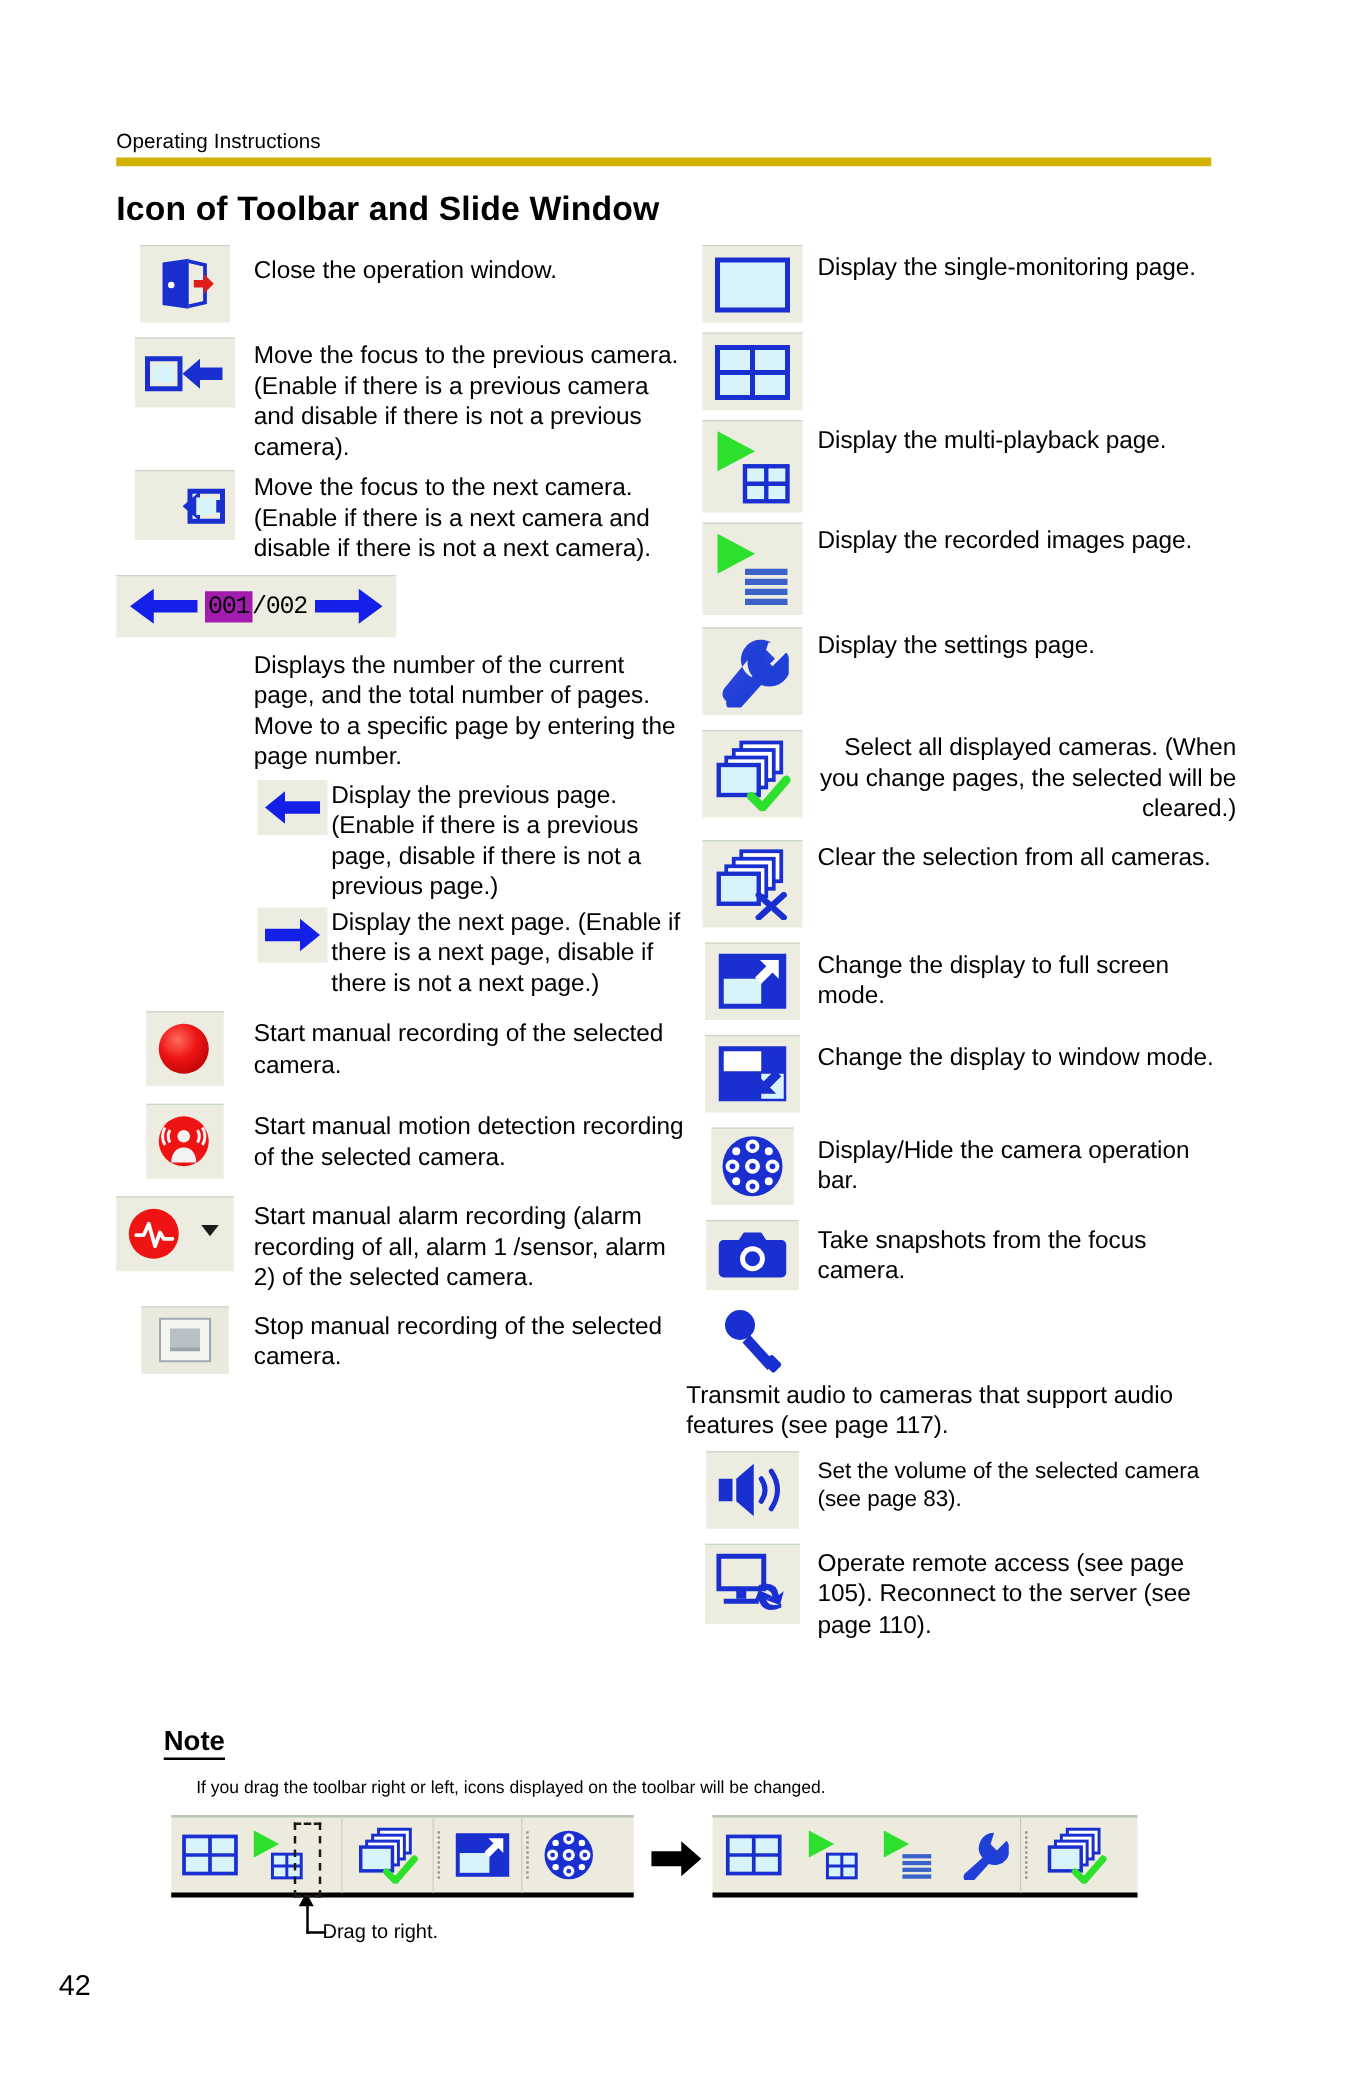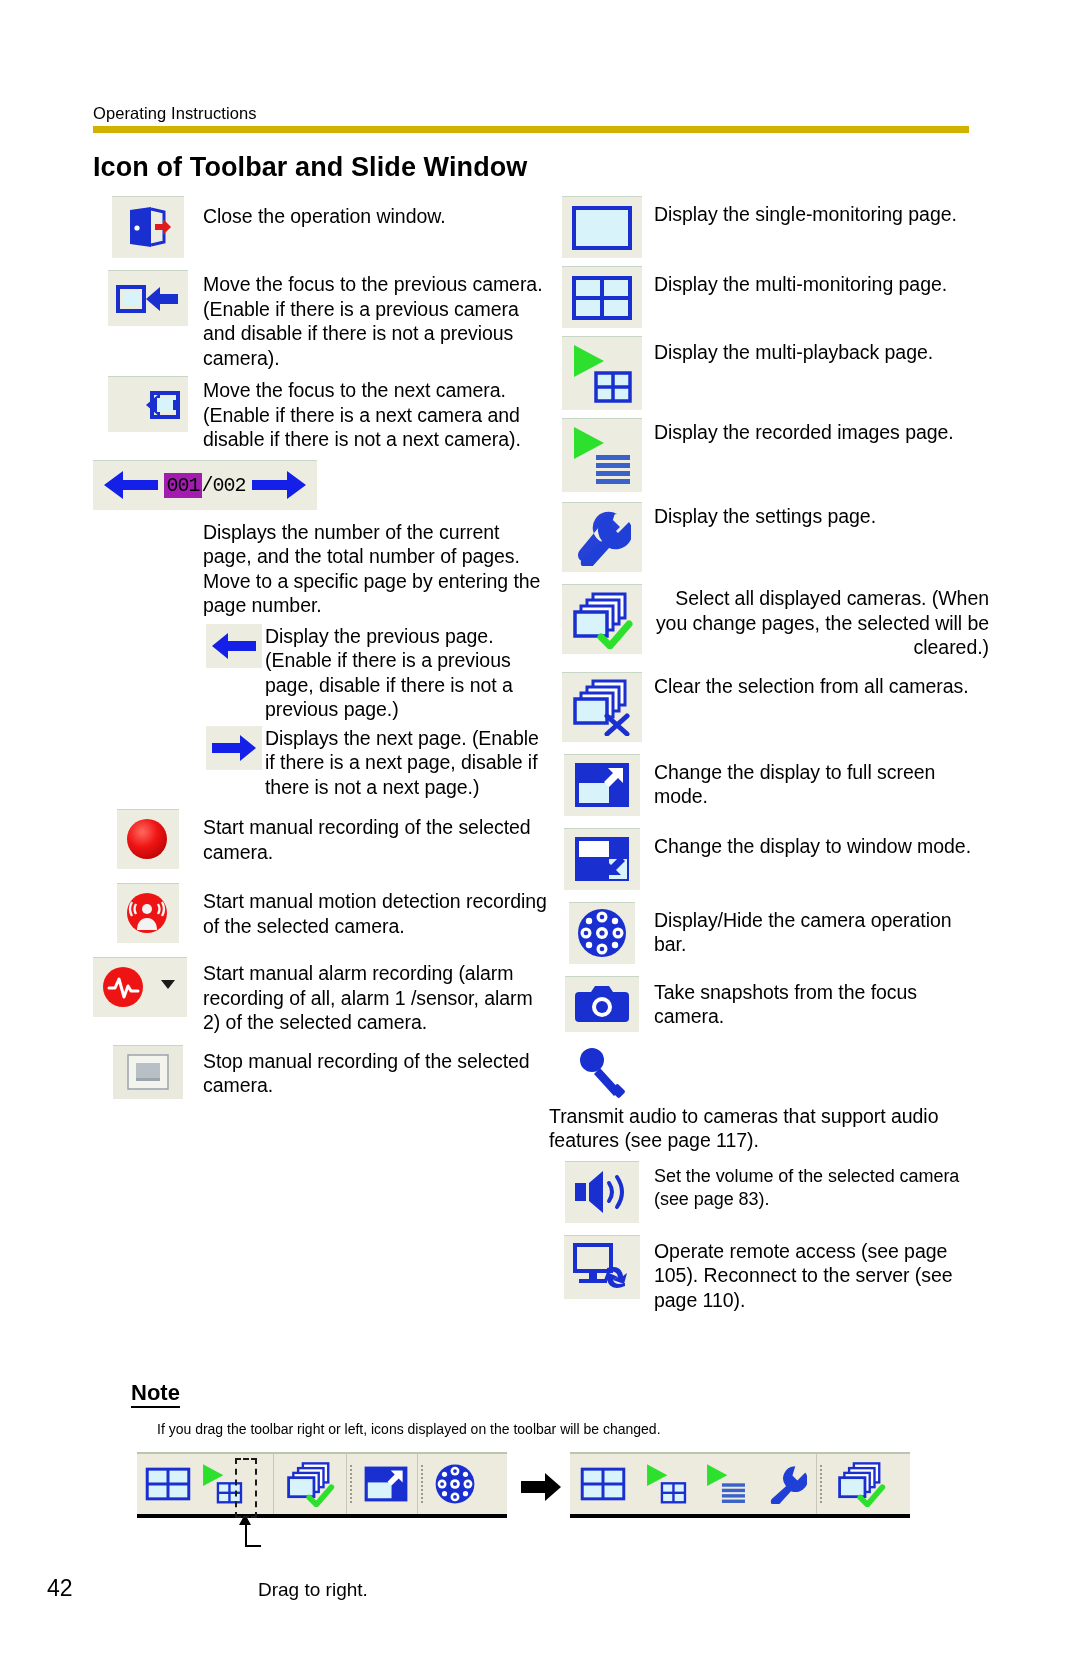--- a/index.html
+++ b/index.html
@@ -79,22 +79,22 @@
   }
   .tb-slot { display: flex; align-items: center; justify-content: center; }
 
   .drag-handle {
     width: 22px; height: 60px;
     border: 2px dashed #1a1a1a;
     background: transparent;
     position: relative; z-index: 5;
   }
   .drag-caption {
-    position: absolute; left: 258px; top: 1579px;
-    font-size: 19px; white-space: nowrap;
+    position: absolute; left: 258px; top: 1537px;
+    font-size: 16px; white-space: nowrap;
   }
   .drag-leader {
     position: absolute; left: 245px; top: 1521px;
     width: 16px; height: 26px;
     border-left: 2px solid #000; border-bottom: 2px solid #000;
   }
   .drag-arrowhead {
     position: absolute; left: 239px; top: 1514px;
     width: 0; height: 0;
     border-left: 6px solid transparent;
@@ -188,21 +188,21 @@
     </div>
 
     <div class="row" style="margin-left:110px;margin-bottom:10px;">
       <div class="icon-cell" style="width:62px;">
         <div class="plate" style="width:56px;height:44px;border-top:none;">
           <svg width="46" height="30" viewBox="0 0 46 30">
             <path d="M45 15 L29 2 L29 10 L1 10 L1 20 L29 20 L29 28 Z" fill="#1420e8"></path>
           </svg>
         </div>
       </div>
-      <div class="desc">Displays the next page. (Enable if there is a next page, disable if there is not a next page.)</div>
+      <div class="desc">Display the next page. (Enable if there is a next page, disable if there is not a next page.)</div>
     </div>
 
     <div class="row" style="margin-bottom:14px;">
       <div class="icon-cell" style="width:110px;">
         <div class="plate" style="width:62px;height:60px;">
           <svg width="48" height="48" viewBox="0 0 48 48">
             <defs>
                 <radialGradient id="rg1" cx="38%" cy="32%" r="70%">
               <stop offset="0%" stop-color="#ff6a5e"></stop>
                   <stop offset="55%" stop-color="#ee1414"></stop>
@@ -275,21 +275,20 @@
     <div class="row" style="margin-bottom:8px;">
       <div class="icon-cell" style="width:105px;">
         <div class="plate" style="width:80px;height:62px;">
           <svg width="62" height="48" viewBox="0 0 62 48">
             <rect x="3" y="4" width="56" height="40" fill="#d9f3fb" stroke="#1a2fd0" stroke-width="4"></rect>
             <line x1="31" y1="4" x2="31" y2="44" stroke="#1a2fd0" stroke-width="4"></line>
             <line x1="3" y1="24" x2="59" y2="24" stroke="#1a2fd0" stroke-width="4"></line>
           </svg>
         </div>
       </div>
-      <div class="desc" style="padding-top:6px;">Display the multi-monitoring page.</div>
     </div>
 
     <div class="row" style="margin-bottom:8px;">
       <div class="icon-cell" style="width:105px;">
         <div class="plate" style="width:80px;height:74px;">
           <svg width="64" height="62" viewBox="0 0 64 62">
             <path d="M4 2 L4 34 L34 18 Z" fill="#2ee02e"></path>
             <rect x="26" y="30" width="34" height="28" fill="#d9f3fb" stroke="#1a2fd0" stroke-width="3.5"></rect>
             <line x1="43" y1="30" x2="43" y2="58" stroke="#1a2fd0" stroke-width="3.5"></line>
             <line x1="26" y1="44" x2="60" y2="44" stroke="#1a2fd0" stroke-width="3.5"></line>

